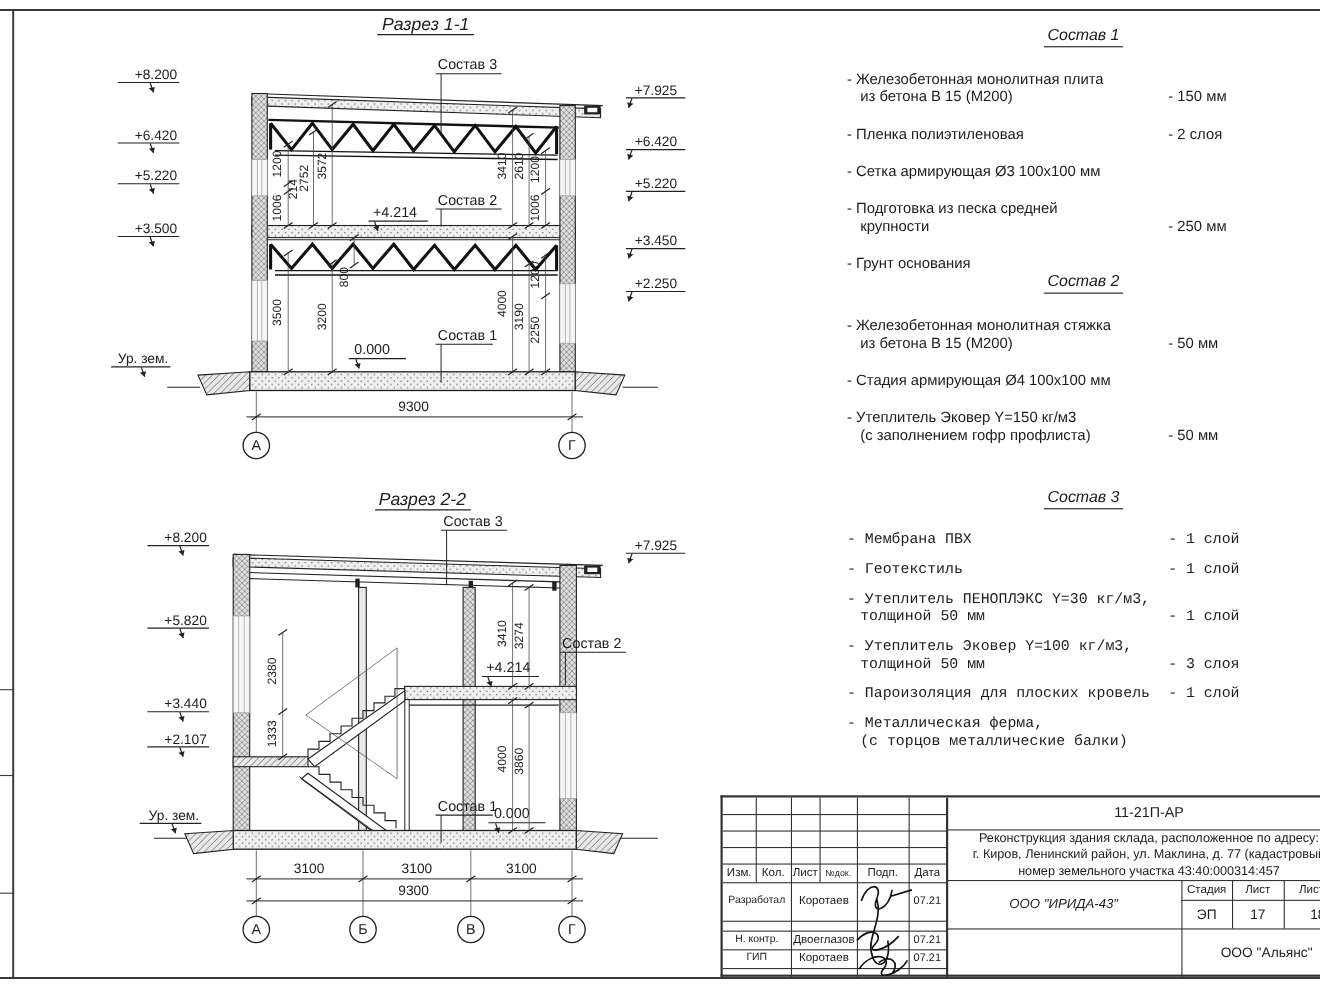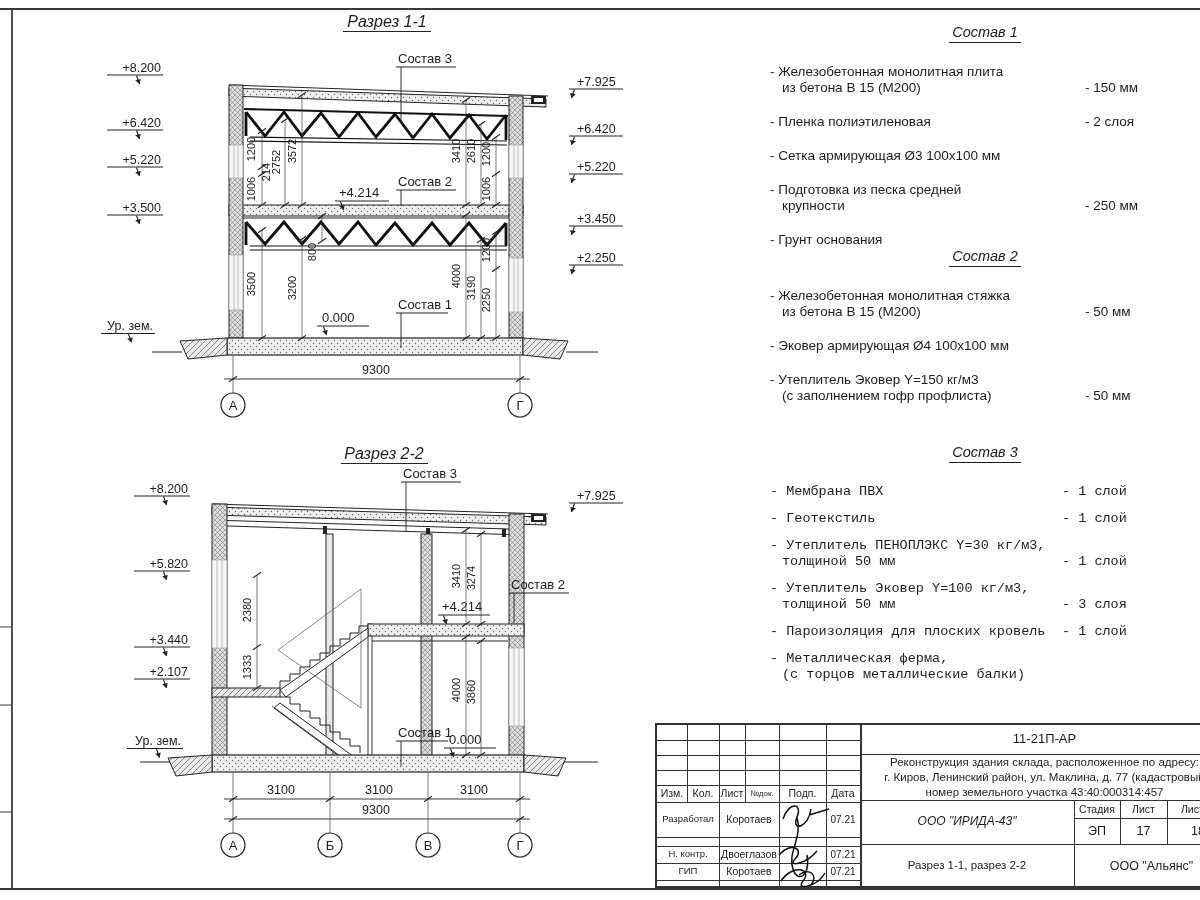--- a/index.html
+++ b/index.html
@@ -12,21 +12,21 @@
   .t11{font-size:11px;}
   .ax{font-size:13px;}
   
   #comp{position:absolute;left:770px;top:0;width:430px;height:900px;}
   .cs{position:absolute;left:0;width:430px;}
   .cs-t{text-align:center;font-size:14.5px;font-style:italic;margin-bottom:24px;}
   .cs-t span{border-bottom:1px solid #1c1c1c;padding:0 3px 2px 3px;}
   .row{display:flex;align-items:flex-end;font-size:13.5px;line-height:16px;}
   .it-t{width:272px;white-space:pre-line;text-indent:-12px;padding-left:12px;}
   .it-v{white-space:nowrap;margin-left:8px;}
-  .g18 .row{margin-bottom:18px;gap:23px;}
+  .g18 .row{margin-bottom:18px;}
   .g11 .row{margin-bottom:11px;font-family:Liberation Mono, monospace;}
   
   #tb{position:absolute;left:655px;top:723px;width:572px;height:165px;
       border-top:2px solid #333;border-left:2px solid #333;border-bottom:2px solid #333;box-sizing:border-box;}
   .vl,.hl{position:absolute;background:#333;}
   .vl{width:1px;}
   .hl{height:1px;}
   .tc{position:absolute;display:flex;align-items:center;justify-content:center;
       font-size:10.5px;text-align:center;line-height:1.15;}
   .sig{position:absolute;}
@@ -448,21 +448,21 @@
         </div>
   </div>
   <div class="cs g18" style="top:248px">
     <div class="cs-t"><span>Состав 2</span></div>
     <div class="row">
           <div class="it-t">- Железобетонная  монолитная стяжка
 из бетона В 15 (М200)</div>
           <div class="it-v">- 50 мм</div>
         </div>
     <div class="row">
-          <div class="it-t">- Эковер армирующая Ø4 100х100 мм</div>
+          <div class="it-t">- Стадия армирующая Ø4 100х100 мм</div>
           <div class="it-v"></div>
         </div>
     <div class="row">
           <div class="it-t">- Утеплитель Эковер Y=150 кг/м3
 (с заполнением гофр профлиста)</div>
           <div class="it-v">- 50 мм</div>
         </div>
   </div>
   <div class="cs g11" style="top:444px">
     <div class="cs-t"><span>Состав 3</span></div>
@@ -553,17 +553,16 @@
     <div style="font-size:11.5px;line-height:15px;text-align:center;white-space:nowrap">г. Киров, Ленинский район, ул. Маклина, д. 77 (кадастровый</div>
     <div style="font-size:11.5px;line-height:15px;text-align:center;white-space:nowrap">номер земельного участка 43:40:000314:457</div>
   </div>
   <div class="tc" style="left:417px;top:75px;width:46px;height:18px">Стадия</div>
   <div class="tc" style="left:463px;top:75px;width:47px;height:18px">Лист</div>
   <div class="tc" style="left:510px;top:75px;width:62px;height:18px">Листов</div>
   <div class="tc" style="left:417px;top:93px;width:46px;height:26px;font-size:12.5px">ЭП</div>
   <div class="tc" style="left:463px;top:93px;width:47px;height:26px;font-size:12.5px">17</div>
   <div class="tc" style="left:510px;top:93px;width:62px;height:26px;font-size:12.5px">18</div>
   <div class="tc" style="left:203px;top:75px;width:214px;height:44px;font-size:12px;font-style:italic">ООО "ИРИДА-43"</div>
-  <div class="tc" style="left:203px;top:119px;width:214px;height:44px;font-size:11.5px">Разрез 1-1, разрез 2-2</div>
   <div class="tc" style="left:417px;top:119px;width:155px;height:44px;font-size:12.5px">ООО "Альянс"</div>
 </div>
 
 </div>
 
 </body></html>

